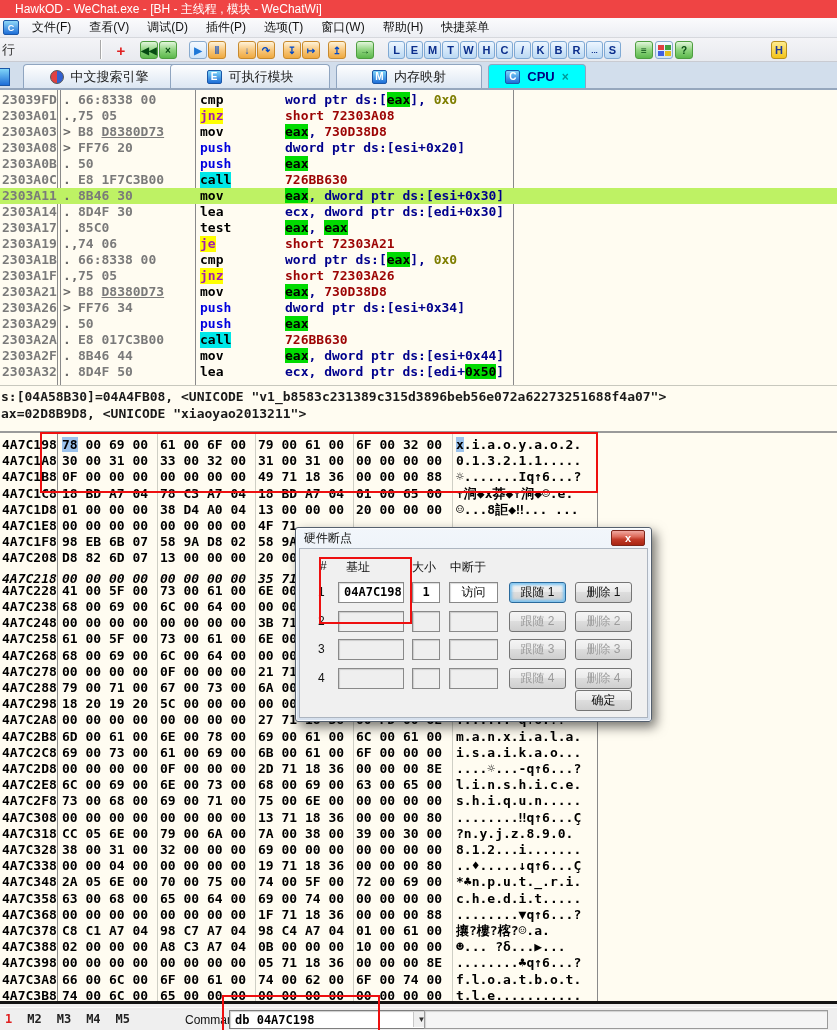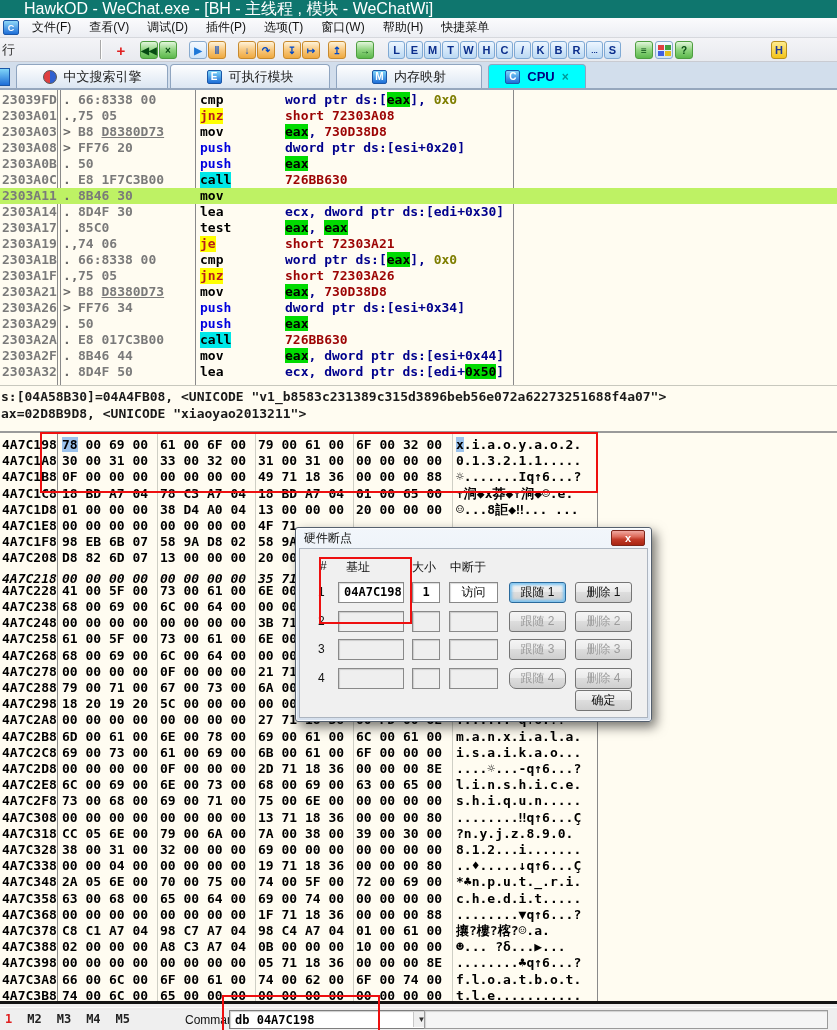--- a/index.html
+++ b/index.html
@@ -1,22 +1,22 @@
 <!DOCTYPE html>
 <html><head>
 <meta charset="utf-8">
 <style>
   html,body{margin:0;padding:0;}
   body{width:837px;height:1030px;position:relative;overflow:hidden;background:#F0F0F0;
        font-family:"Liberation Sans",sans-serif;-webkit-font-smoothing:none;}
   .abs{position:absolute;}
 
   
-  #titlebar{left:0;top:0;width:837px;height:18px;background:#0f766e;color:#fff;
-            font-size:16px;line-height:18px;padding-left:24px;box-sizing:border-box;white-space:nowrap;}
+  #titlebar{left:0;top:0;width:837px;height:18px;background:#ef4444;color:#fff;
+            font-size:12px;line-height:18px;padding-left:15px;box-sizing:border-box;white-space:nowrap;}
 
   
   #menubar{left:0;top:18px;width:837px;height:20px;background:linear-gradient(#FBFBFD,#ECEEF3);
            border-bottom:1px solid #D6D8DD;display:flex;align-items:center;font-size:12px;color:#111;box-sizing:border-box;}
   .menu-icon{width:14px;height:13px;margin:0 4px 0 3px;border-radius:2px;border:1px solid #1A57A8;
              background:linear-gradient(#8FD8F8,#1E6ED8);color:#fff;font-size:9px;font-weight:bold;
              display:flex;align-items:center;justify-content:center;}
   .menu-item{padding:0 9px;cursor:default;}
 
   
@@ -53,21 +53,21 @@
 
   
   #disasm{left:0;top:90px;width:837px;height:295px;background:#FFFCF1;overflow:hidden;}
   .drow{position:absolute;left:0;width:837px;height:16px;font:bold 13px/16px "DejaVu Sans Mono",monospace;white-space:pre;}
   .drow.sel{background:#bef264;}
   .da{position:absolute;left:2px;color:#7A7A7A;}
   .df{position:absolute;left:63px;color:#6A6A6A;}
   .db{position:absolute;left:78px;color:#7A7A7A;}
   .dm{position:absolute;left:200px;color:#000;}
   .dm.p{color:#0000E0;}
-  .dm.j{color:#b91c1c;background:#FFFF00;}
+  .dm.j{color:#a21caf;background:#FFFF00;}
   .dm.c{background:#00E8E8;color:#000;}
   .do{position:absolute;left:249px;margin-left:36px;}
   .sp{color:#00008C}.sh{background:#00DB00;color:#000}.sr{color:#9C0404}.so{color:#7E7E00}
   .u{text-decoration:underline;}
   .vline{position:absolute;width:1px;background:#8A8A8A;top:0;}
   .vline.lt{background:#CFCFC5;}
 
   #infopane{left:0;top:385px;width:837px;height:46px;background:#FFFCF1;border-top:1px solid #C8C8BE;box-sizing:border-box;}
   .iline{position:absolute;left:1px;font:bold 13px/16px "DejaVu Sans Mono",monospace;color:#1A1A1A;white-space:pre;}
 
@@ -174,21 +174,21 @@
           <i style="background: rgb(224, 192, 32);"></i>
         </div>
       </div>
       <div class="tb grn" style="margin-left: 2px;">?</div>
       <div class="tb yl" style="margin-left: 78px;">H</div>
     </div>
 </div>
 
 <div class="abs" id="tabbar">
   <div class="tab-frag"></div>
-<div class="tab" style="left: 16px; width: 152px;">
+<div class="tab" style="left: 23px; width: 152px;">
       <div class="tab-dot"></div>
       <span class="tab-lb">中文搜索引擎</span>
     </div>
     <div class="tab" style="left: 170px; width: 160px;">
       <div class="tab-ic">E</div>
       <span class="tab-lb">可执行模块</span>
     </div>
     <div class="tab" style="left: 336px; width: 146px;">
       <div class="tab-ic">M</div>
       <span class="tab-lb">内存映射</span>
@@ -204,21 +204,21 @@
   <div class="vline" style="left:57px;height:295px"></div>
   <div class="vline" style="left:60px;height:295px"></div>
   <div class="vline" style="left:195px;height:295px"></div>
   <div class="vline" style="left:513px;height:295px"></div>
 <div class="drow" style="top: 2px;"><span class="da">23039FD</span><span class="df">.</span><span class="db"><span>66:8338 00</span></span><span class="dm n">cmp</span><span class="do"><span class="sp">word ptr ds:[</span><span class="sh">eax</span><span class="sp">], </span><span class="so">0x0</span></span></div>
     <div class="drow" style="top: 18px;"><span class="da">2303A01</span><span class="df">.,</span><span class="db"><span>75 05</span></span><span class="dm j">jnz</span><span class="do"><span class="sr">short 72303A08</span></span></div>
     <div class="drow" style="top: 34px;"><span class="da">2303A03</span><span class="df">&gt;</span><span class="db"><span>B8 </span><span class="u">D8380D73</span></span><span class="dm n">mov</span><span class="do"><span class="sh">eax</span><span class="sp">, </span><span class="sr">730D38D8</span></span></div>
     <div class="drow" style="top: 50px;"><span class="da">2303A08</span><span class="df">&gt;</span><span class="db"><span>FF76 20</span></span><span class="dm p">push</span><span class="do"><span class="sp">dword ptr ds:[esi+0x20]</span></span></div>
     <div class="drow" style="top: 66px;"><span class="da">2303A0B</span><span class="df">.</span><span class="db"><span>50</span></span><span class="dm p">push</span><span class="do"><span class="sh">eax</span></span></div>
     <div class="drow" style="top: 82px;"><span class="da">2303A0C</span><span class="df">.</span><span class="db"><span>E8 1F7C3B00</span></span><span class="dm c">call</span><span class="do"><span class="sr">726BB630</span></span></div>
-    <div class="drow sel" style="top: 98px;"><span class="da">2303A11</span><span class="df">.</span><span class="db"><span>8B46 30</span></span><span class="dm n">mov</span></div>
+    <div class="drow sel" style="top: 98px;"><span class="da">2303A11</span><span class="df">.</span><span class="db"><span>8B46 30</span></span><span class="dm n">mov</span><span class="do"><span class="sh">eax</span><span class="sp">, </span><span class="sp">dword ptr ds:[esi+0x30]</span></span></div>
     <div class="drow" style="top: 114px;"><span class="da">2303A14</span><span class="df">.</span><span class="db"><span>8D4F 30</span></span><span class="dm n">lea</span><span class="do"><span class="sp">ecx, dword ptr ds:[edi+0x30]</span></span></div>
     <div class="drow" style="top: 130px;"><span class="da">2303A17</span><span class="df">.</span><span class="db"><span>85C0</span></span><span class="dm n">test</span><span class="do"><span class="sh">eax</span><span class="sp">, </span><span class="sh">eax</span></span></div>
     <div class="drow" style="top: 146px;"><span class="da">2303A19</span><span class="df">.,</span><span class="db"><span>74 06</span></span><span class="dm j">je</span><span class="do"><span class="sr">short 72303A21</span></span></div>
     <div class="drow" style="top: 162px;"><span class="da">2303A1B</span><span class="df">.</span><span class="db"><span>66:8338 00</span></span><span class="dm n">cmp</span><span class="do"><span class="sp">word ptr ds:[</span><span class="sh">eax</span><span class="sp">], </span><span class="so">0x0</span></span></div>
     <div class="drow" style="top: 178px;"><span class="da">2303A1F</span><span class="df">.,</span><span class="db"><span>75 05</span></span><span class="dm j">jnz</span><span class="do"><span class="sr">short 72303A26</span></span></div>
     <div class="drow" style="top: 194px;"><span class="da">2303A21</span><span class="df">&gt;</span><span class="db"><span>B8 </span><span class="u">D8380D73</span></span><span class="dm n">mov</span><span class="do"><span class="sh">eax</span><span class="sp">, </span><span class="sr">730D38D8</span></span></div>
     <div class="drow" style="top: 210px;"><span class="da">2303A26</span><span class="df">&gt;</span><span class="db"><span>FF76 34</span></span><span class="dm p">push</span><span class="do"><span class="sp">dword ptr ds:[esi+0x34]</span></span></div>
     <div class="drow" style="top: 226px;"><span class="da">2303A29</span><span class="df">.</span><span class="db"><span>50</span></span><span class="dm p">push</span><span class="do"><span class="sh">eax</span></span></div>
     <div class="drow" style="top: 242px;"><span class="da">2303A2A</span><span class="df">.</span><span class="db"><span>E8 017C3B00</span></span><span class="dm c">call</span><span class="do"><span class="sr">726BB630</span></span></div>
     <div class="drow" style="top: 258px;"><span class="da">2303A2F</span><span class="df">.</span><span class="db"><span>8B46 44</span></span><span class="dm n">mov</span><span class="do"><span class="sh">eax</span><span class="sp">, </span><span class="sp">dword ptr ds:[esi+0x44]</span></span></div>
@@ -298,21 +298,21 @@
         <div class="dlg-num" style="left: 18px; top: 93px;">3</div>
         <div class="fld dis" style="left: 38px; top: 90px; width: 66px;"></div>
         <div class="fld dis" style="left: 112px; top: 90px; width: 28px; text-align: center; padding-left: 0px;"></div>
         <div class="fld ctr dis" style="left: 149px; top: 90px; width: 49px;"></div>
         <div class="b7 dis" style="left: 209px; top: 90px; width: 57px;">跟随 3</div>
         <div class="b7 dis" style="left: 275px; top: 90px; width: 57px;">删除 3</div>
         <div class="dlg-num" style="left: 18px; top: 121.5px;">4</div>
         <div class="fld dis" style="left: 38px; top: 118.5px; width: 66px;"></div>
         <div class="fld dis" style="left: 112px; top: 118.5px; width: 28px; text-align: center; padding-left: 0px;"></div>
         <div class="fld ctr dis" style="left: 149px; top: 118.5px; width: 49px;"></div>
-        <div class="b7 dis" style="left: 209px; top: 118.5px; width: 57px; border-radius: 7px;">跟随 4</div>
+        <div class="b7 dis" style="left: 209px; top: 118.5px; width: 57px;">跟随 4</div>
         <div class="b7 dis" style="left: 275px; top: 118.5px; width: 57px;">删除 4</div>
       </div>
     <div class="b7" style="left:275px;top:141px;width:57px">确定</div>
   </div>
 </div>
 
 <div class="abs" id="bottombar">
   <div id="mlabels">
       <span class="m-red">1</span>
       <span>M2</span>

